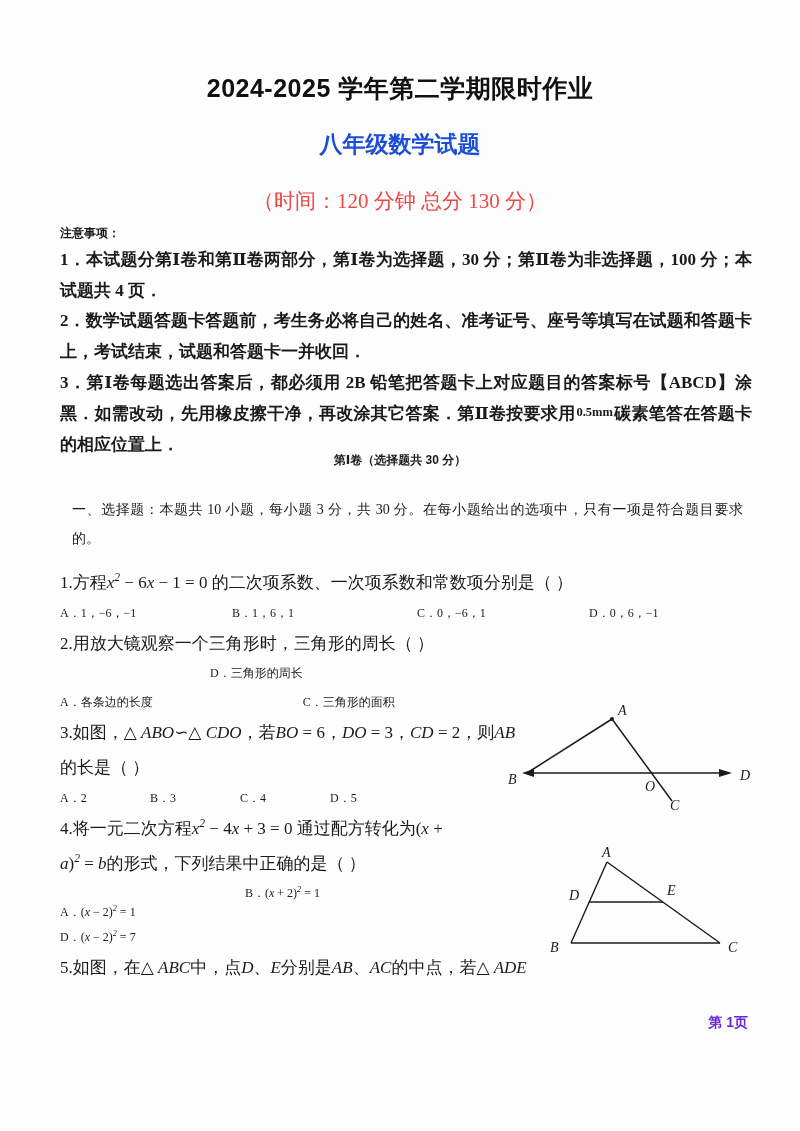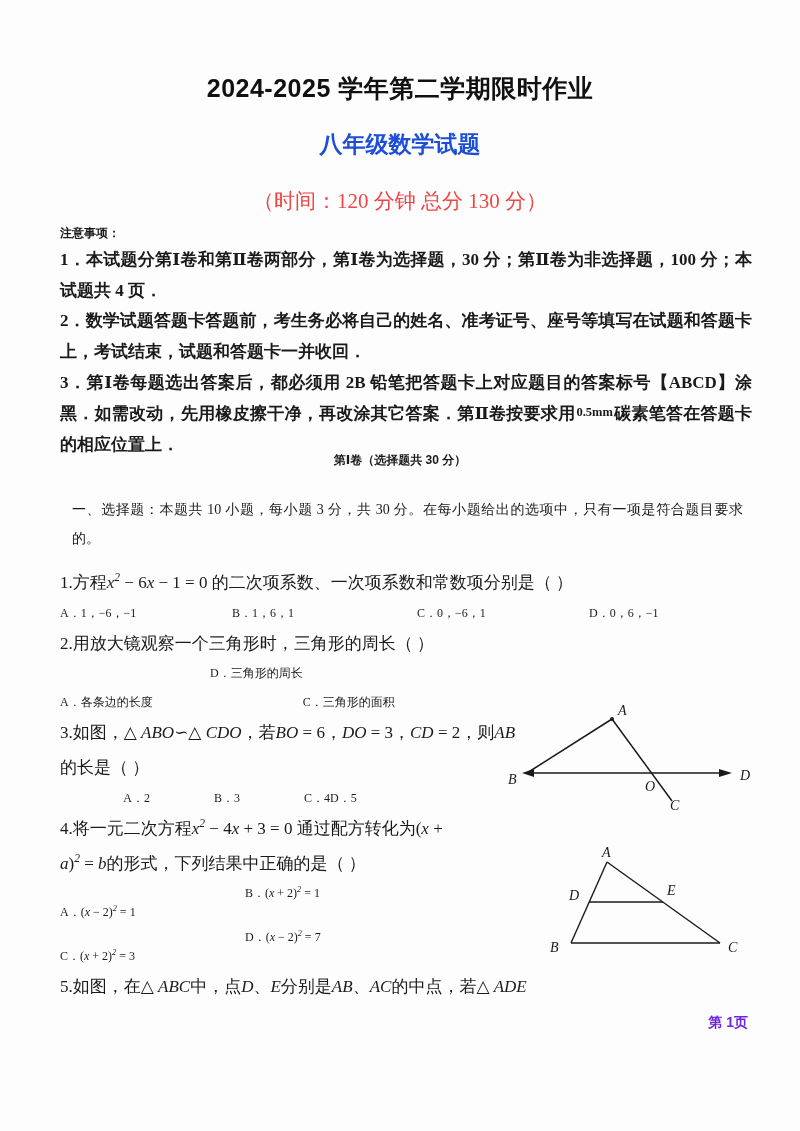--- a/index.html
+++ b/index.html
@@ -122,21 +122,21 @@
     display: flex;
     white-space: nowrap;
   }
   .opt {
     display: inline-block;
   }
   
   .opt-w1 { width: 172px; }
   .opt-w2 { width: 185px; }
   .opt-w3 { width: 172px; }
-  .opt-n  { width: 90px; text-align: right; }
+  .opt-n  { width: 90px; }
   .opt-eq { width: 185px; margin-top: 19px; }
   .opt-cn { width: 150px; margin-top: 29px; }
 
   
   i.v {
     font-family: "Liberation Serif", "DejaVu Serif", serif;
     font-style: italic;
   }
   sup.exp {
     font-size: 0.68em;
@@ -209,21 +209,20 @@
       <span class="opt">D．5</span>
     </p>
 
     <p class="q-line"><span>4.</span>将一元二次方程<i class="v">x</i><sup class="exp">2</sup> <span class="sym">−</span> 4<i class="v">x</i> <span class="sym">+</span> 3 <span class="sym">=</span> 0 通过配方转化为(<i class="v">x</i> <span class="sym">+</span></p>
     <p class="q-wrap"><i class="v">a</i>)<sup class="exp">2</sup> <span class="sym">=</span> <i class="v">b</i>的形式，下列结果中正确的是（        ）</p>
     <p class="opt-row">
       <span class="opt opt-eq">A．(<i class="v">x</i> <span class="sym">−</span> 2)<sup class="exp">2</sup> <span class="sym">=</span> 1</span>
       <span class="opt">B．(<i class="v">x</i> <span class="sym">+</span> 2)<sup class="exp">2</sup> <span class="sym">=</span> 1</span>
     </p>
     <p class="opt-row">
-      <span class="opt opt-eq">C．(<i class="v">x</i> <span class="sym">+</span> 2)<sup class="exp">2</sup> <span class="sym">=</span> 3</span>
       <span class="opt">D．(<i class="v">x</i> <span class="sym">−</span> 2)<sup class="exp">2</sup> <span class="sym">=</span> 7</span>
     </p>
 
     <p class="q-line"><span>5.</span>如图，在△ <i class="v">ABC</i>中，点<i class="v">D</i>、<i class="v">E</i>分别是<i class="v">AB</i>、<i class="v">AC</i>的中点，若△ <i class="v">ADE</i></p>
 
   </div>
 
   <div class="figure" id="fig-q3">
     <svg width="270" height="110" viewBox="0 0 270 110" xmlns="http://www.w3.org/2000/svg">
 

